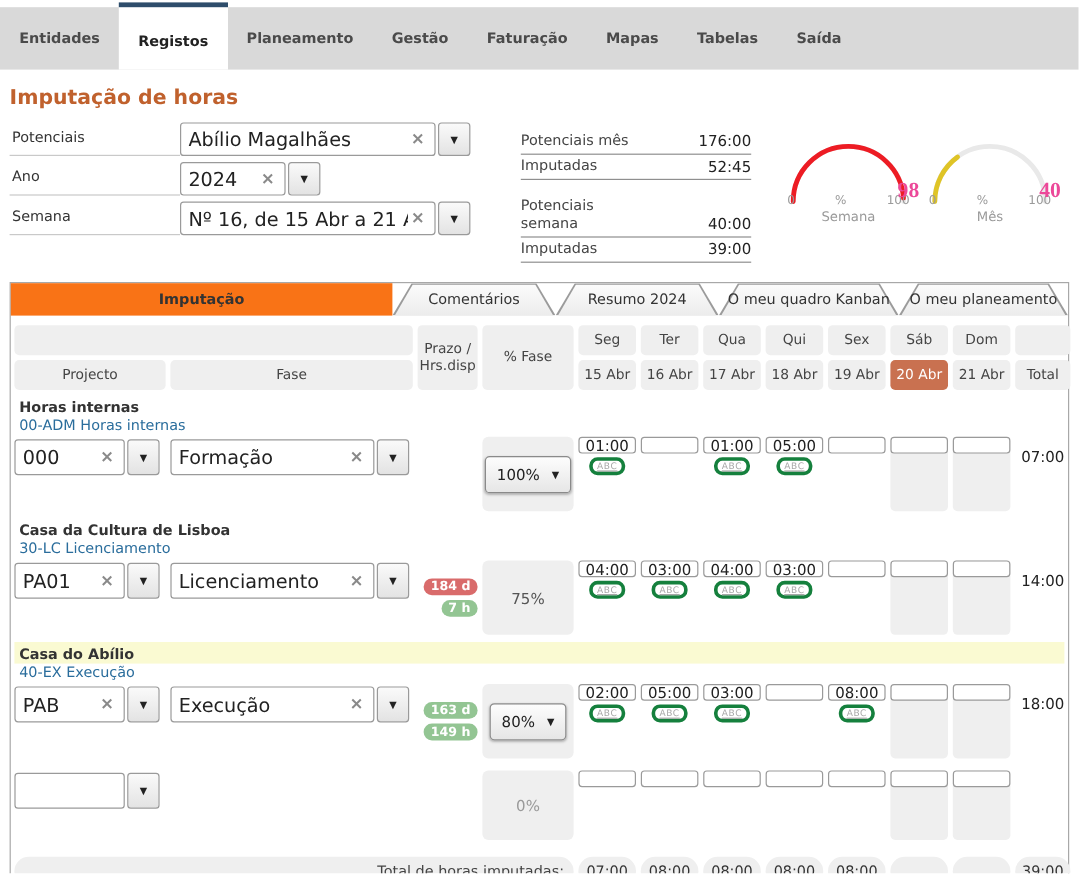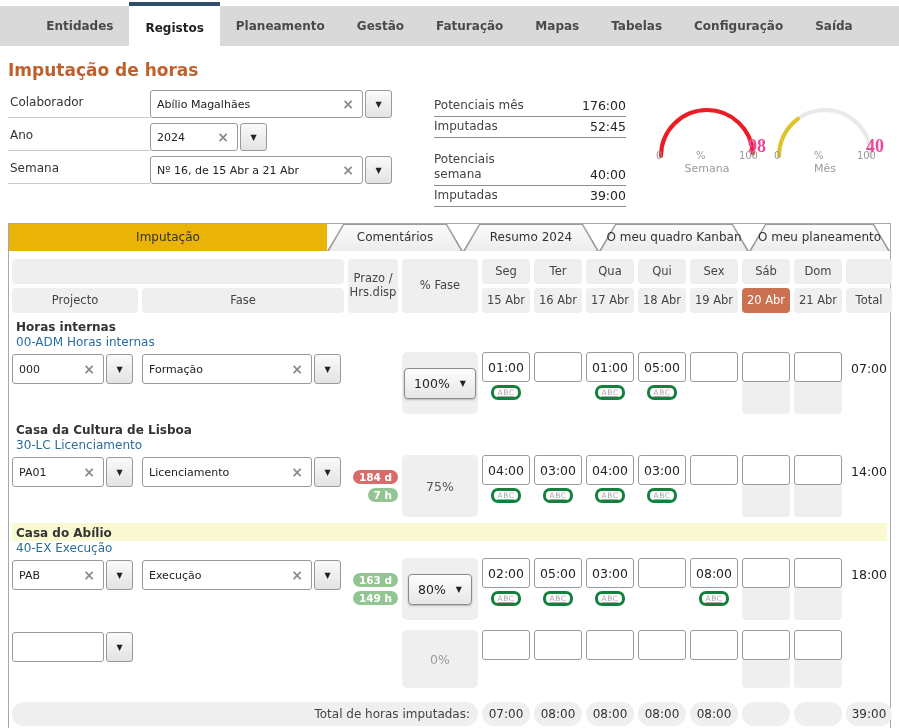--- a/index.html
+++ b/index.html
@@ -1,34 +1,34 @@
 <!DOCTYPE html>
 <html><head>
 <meta charset="utf-8">
 <style>
   * { margin:0; padding:0; box-sizing:border-box; }
   html,body { background:#fff; font-family:"DejaVu Sans", sans-serif; font-size:12px; color:#333; }
   .page { width:899px; height:728px; overflow:hidden; background:#fff; }
 
   
-  .topnav { margin-top:6px; background:#d9d9d9; height:40px; display:flex; align-items:stretch;justify-content:center; }
+  .topnav { margin-top:6px; background:#d9d9d9; height:52px; display:flex; align-items:stretch; }
   .nav-item { padding:0 16px; display:flex; align-items:center; font-weight:bold; font-size:12px; color:#4a4a4a; cursor:pointer; }
   .nav-item.active { background:#fff; color:#222; border-top:4px solid #2e4d6b; margin-top:-4px; padding-top:4px; }
 
   
   .page-title { font-size:17px; font-weight:bold; color:#c0612d; margin:14px 0 10px 8px; }
 
   
   .top-area { display:flex; margin:0 8px; }
   .filters { width:398px; }
   .filter-row { display:flex; align-items:flex-end; margin-bottom:5px; }
   .filter-label { width:142px; padding:0 0 8px 2px; border-bottom:1px solid #c9c9c9; font-size:12px; color:#333; align-self:stretch; display:flex; align-items:flex-end; }
   .combo { display:flex; align-items:center; }
   .combo-box { height:28px; border:1px solid #9a9a9a; border-radius:3px; background:#fff; display:flex; align-items:center; padding:0 6px; }
-  .combo-value { flex:1; font-size:11px; color:#222; white-space:nowrap; overflow:hidden; }
+  .combo-value { flex:1; font-size:16px; color:#222; white-space:nowrap; overflow:hidden; }
   .combo-clear { color:#8a8a8a; font-size:14px; font-weight:bold; padding:0 2px; cursor:pointer; }
   .combo-dd { width:27px; height:28px; margin-left:2px; border:1px solid #9a9a9a; border-radius:3px; background:linear-gradient(#fafafa,#e3e3e3); display:flex; align-items:center; justify-content:center; font-size:8px; color:#222; cursor:pointer; }
   .w-lg { width:213px; } .w-sm { width:88px; }
 
   .stats { width:192px; margin-left:28px; margin-top:6px; }
   .stat-row { display:flex; justify-content:space-between; align-items:flex-end; border-bottom:1px solid #8f8f8f; padding:2px 0 3px 0; min-height:21px; }
   .stat-row .lbl { color:#444; max-width:92px; line-height:1.25; }
   .stat-row .val { color:#222; font-size:12.5px; }
   .stat-gap { height:12px; }
 
@@ -40,21 +40,21 @@
   .gauge-label { font-size:11px; color:#9a9a9a; margin-top:1px; }
 
   
   .panel-wrap { margin:16px 8px 0 8px; }
   .panel { border:1px solid #a8a8a8; background:#fff; }
   .tabsrow { display:flex; height:27px; }
   .tab { position:relative; height:27px; cursor:pointer; }
   .tab .shape { position:absolute; inset:0; background:#9b9b9b; clip-path:polygon(16px 0, calc(100% - 16px) 0, 100% 100%, 0 100%); }
   .tab .shape-inner { position:absolute; inset:0; background:linear-gradient(#fcfcfc,#ececec); clip-path:polygon(17px 1px, calc(100% - 17px) 1px, calc(100% - 2px) 100%, 2px 100%); }
   .tab .tlabel { position:relative; z-index:1; display:block; text-align:center; line-height:26px; font-size:12px; color:#333; }
-  .tab.active { background:#eab308; }
+  .tab.active { background:#f97316;font-weight:bold; }
   .t0 { width:318px; } .t1 { width:136px; } .t2 { width:136px; } .t3 { width:150px; } .t4 { flex:1; }
 
   
   .tbody { padding:8px 3px 6px 3px; }
   .trow { display:grid; grid-template-columns:126px 202px 50px 76px repeat(7,48px) 46px; column-gap:4px; }
   .thead { display:grid; grid-template-columns:126px 202px 50px 76px repeat(7,48px) 46px; gap:4px; margin-bottom:4px; }
   .hcell { background:#efefef; border-radius:4px; display:flex; align-items:center; justify-content:center; font-size:11.5px; color:#444; text-align:center; line-height:1.2; min-height:25px; }
   .hcell.today { background:#c97150; color:#fff; }
 
   .section-client { font-weight:bold; font-size:12px; color:#333; padding:3px 0 1px 4px; }
@@ -71,21 +71,21 @@
   .pill { font-size:10.5px; font-weight:bold; color:#fff; border-radius:8px; padding:1px 6px; white-space:nowrap; }
   .pill.red { background:#d96b6b; } .pill.green { background:#93c593; }
 
   .exec-cell { background:#efefef; border-radius:5px; min-height:58px; display:flex; align-items:center; justify-content:center; color:#555; font-size:12.5px; }
   .exec-cell.dim { color:#9a9a9a; }
   .exec-dd { border:1px solid #8a8a8a; border-radius:4px; background:linear-gradient(#fdfdfd,#e6e6e6); box-shadow:0 1px 2px rgba(0,0,0,.25); padding:7px 9px; display:flex; align-items:center; gap:10px; font-size:12.5px; color:#222; cursor:pointer; }
   .exec-dd .caret { font-size:8px; }
 
   .daycell { display:flex; flex-direction:column; align-items:center; border-radius:4px; padding-bottom:2px; }
   .daycell.weekend { background:#efefef; min-height:58px; }
-  .time-input { width:100%; height:30px; border:1px solid #9a9a9a; border-radius:3px; font-family:"DejaVu Sans",sans-serif; font-size:12.5px; color:#222; padding:0 5px; outline:none; background:#fff; }
+  .time-input { width:100%; height:14px; border:1px solid #9a9a9a; border-radius:3px; font-family:"DejaVu Sans",sans-serif; font-size:12.5px; color:#222; padding:0 5px; outline:none; background:#fff; }
   .abc { margin-top:3px; font-size:7.5px; color:#a8a8a8; border:3px solid #15803d; border-radius:7px; padding:0 4px; text-decoration:underline; letter-spacing:.5px; }
   .row-total { display:flex; align-items:flex-start; justify-content:center; padding-top:9px; font-size:12.5px; color:#222; }
 
   .empty-row { margin:10px 0 14px 0; min-height:56px; }
 
   .gcell { background:#efefef; border-radius:12px; min-height:24px; display:flex; align-items:center; justify-content:center; font-size:12px; color:#333; }
   .gcell.lblcell { justify-content:flex-end; padding-right:8px; color:#444; }
   .totals-row { margin-bottom:4px; }
 </style>
 </head>
@@ -109,33 +109,30 @@
     <div class="nav-item">
         <span>Faturação</span>
       </div>
     <div class="nav-item">
         <span>Mapas</span>
       </div>
     <div class="nav-item">
         <span>Tabelas</span>
       </div>
     <div class="nav-item">
-        <span>Configuração</span>
-      </div>
-    <div class="nav-item">
         <span>Saída</span>
       </div>
   </nav>
 
   <h1 class="page-title">Imputação de horas</h1>
 
   <div class="top-area">
     <div class="filters">
       <div class="filter-row">
-        <div class="filter-label">Colaborador</div>
+        <div class="filter-label">Potenciais</div>
         <div class="combo">
           <div class="combo-box w-lg">
             <span class="combo-value">Abílio Magalhães</span>
             <span class="combo-clear">×</span>
           </div>
           <div class="combo-dd">▼</div>
         </div>
       </div>
       <div class="filter-row">
         <div class="filter-label">Ano</div>

